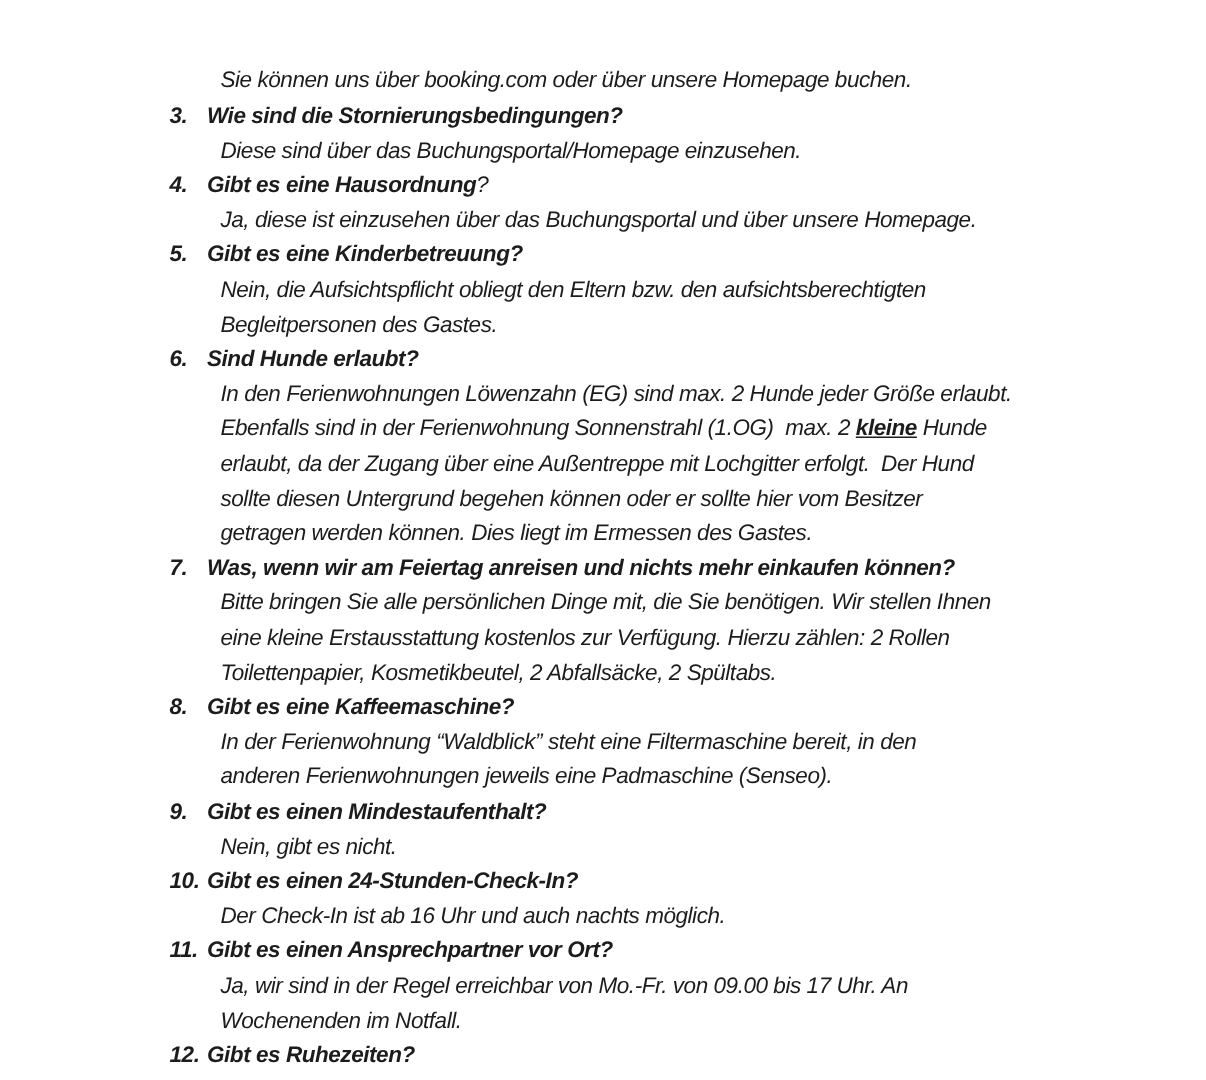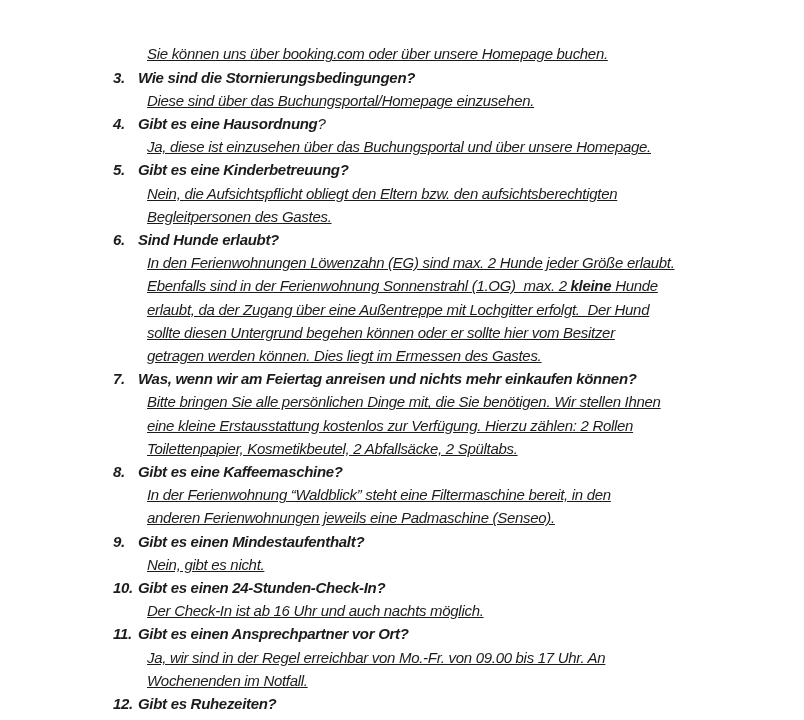--- a/index.html
+++ b/index.html
@@ -31,21 +31,20 @@
     margin-left: -9px;
   }
   .num {
     position: absolute;
     left: -34px;
     top: auto;
     font-weight: bold;
   }
   .a-line {
     font-weight: normal;
-    text-decoration: underline;
   }
   .seg-plain {
     font-weight: normal;
   }
   .seg-bold {
     font-weight: bold;
   }
   .seg-underline {
     text-decoration: underline;
   }

